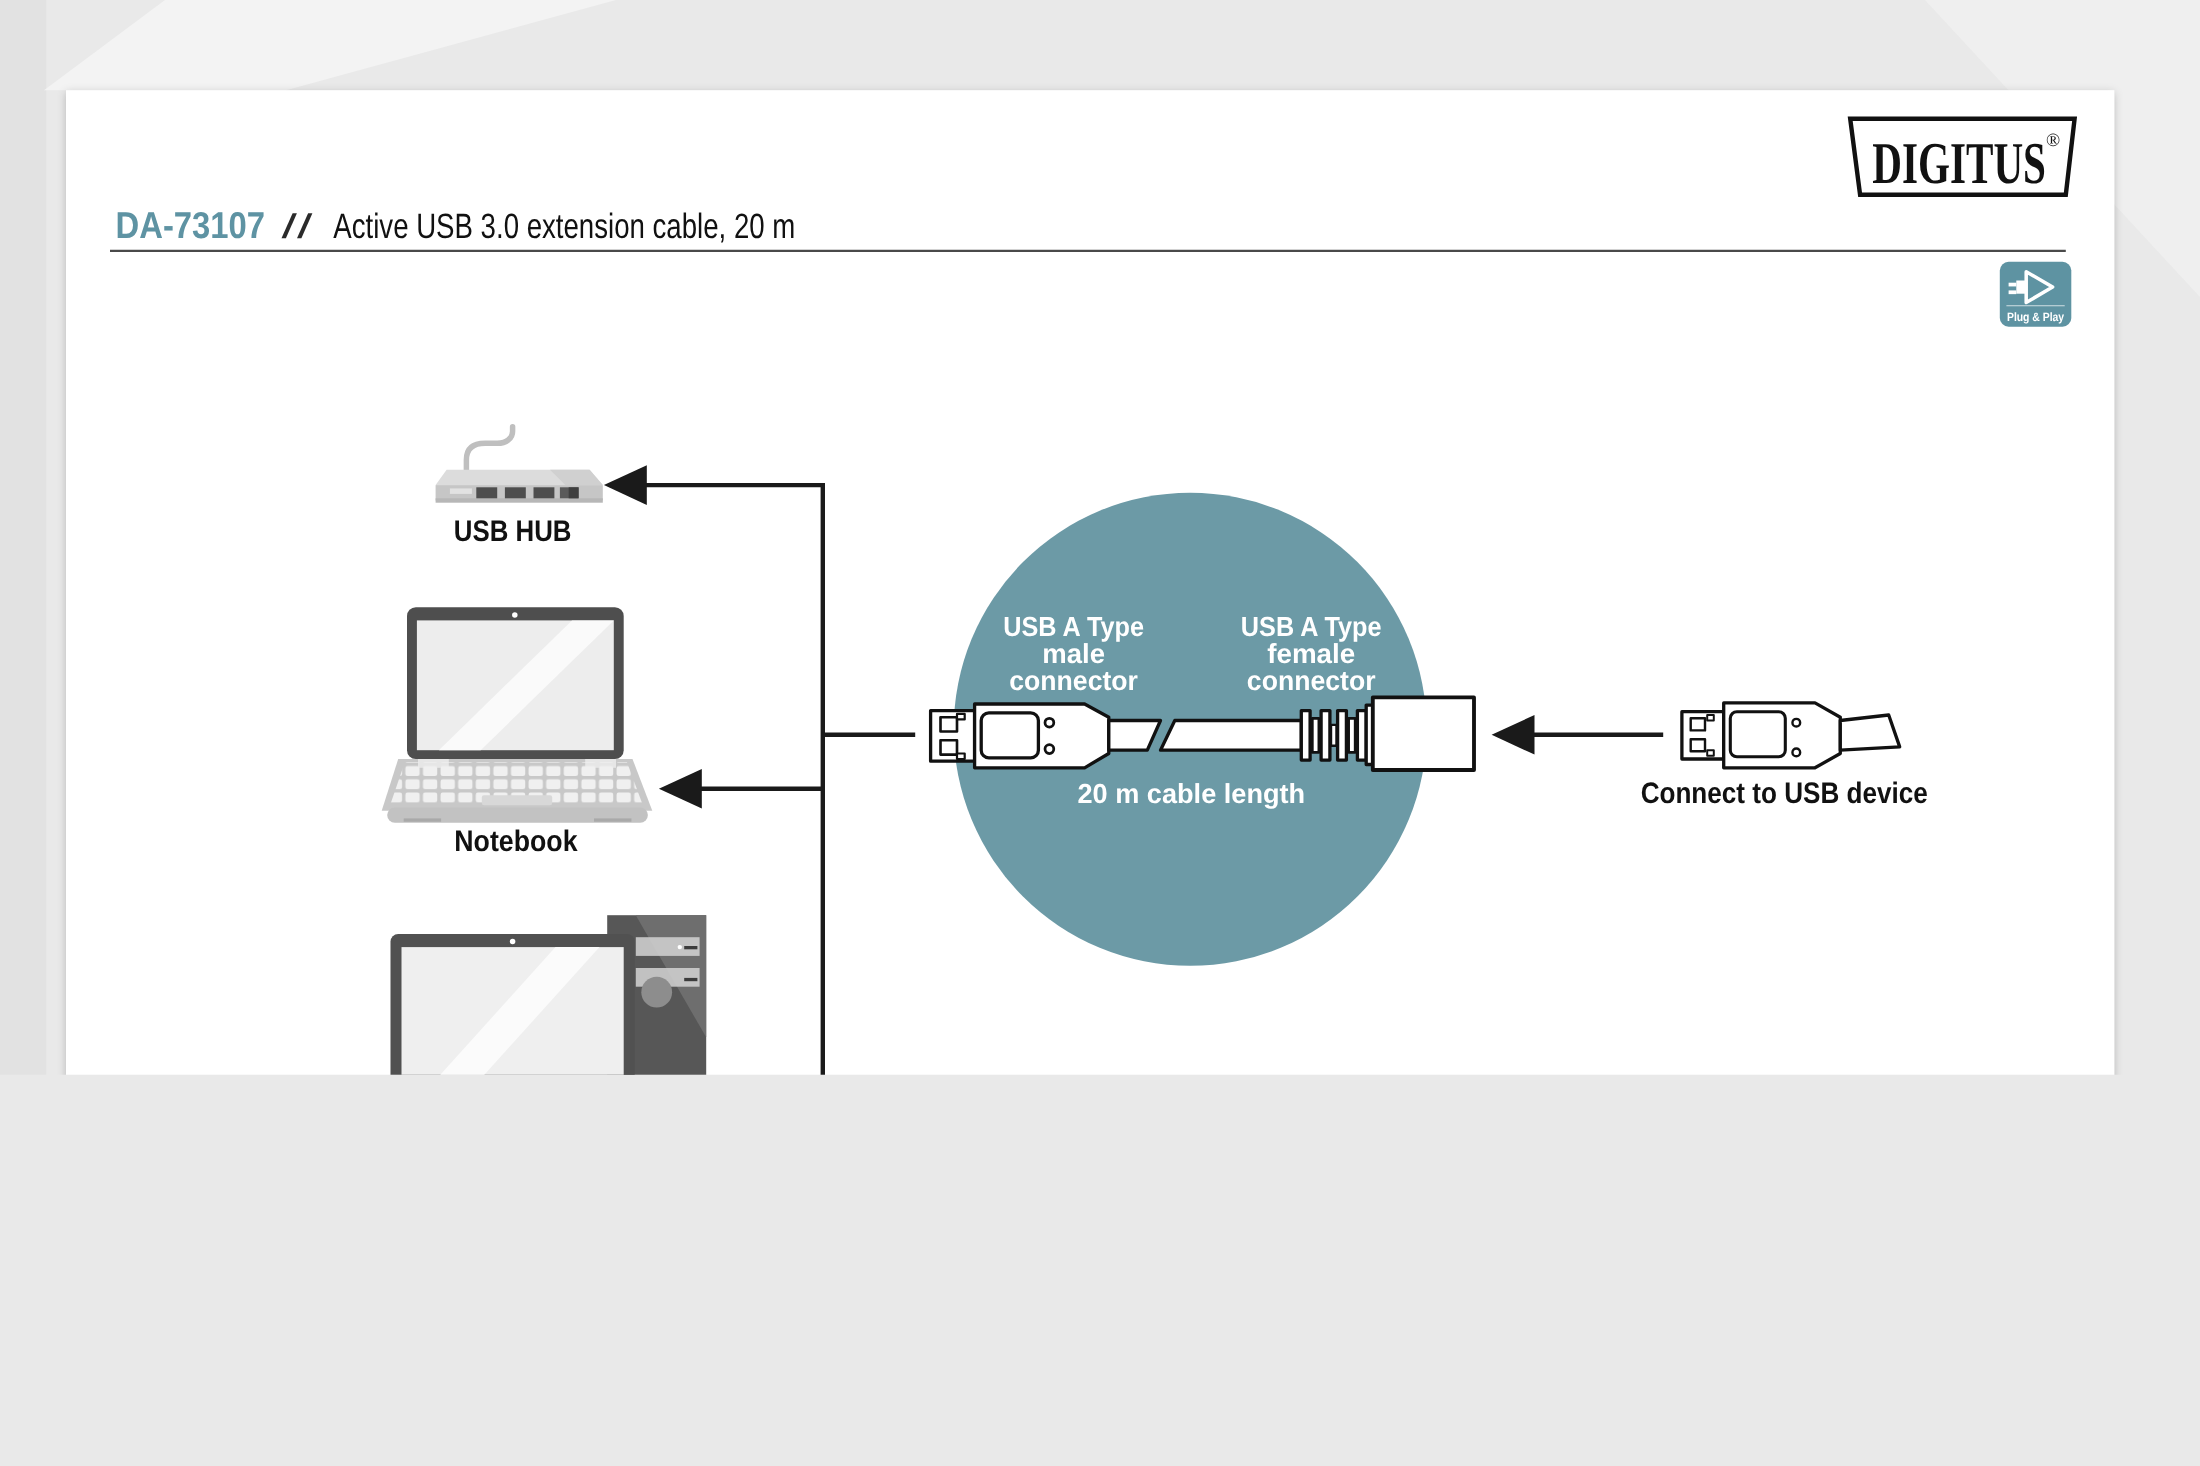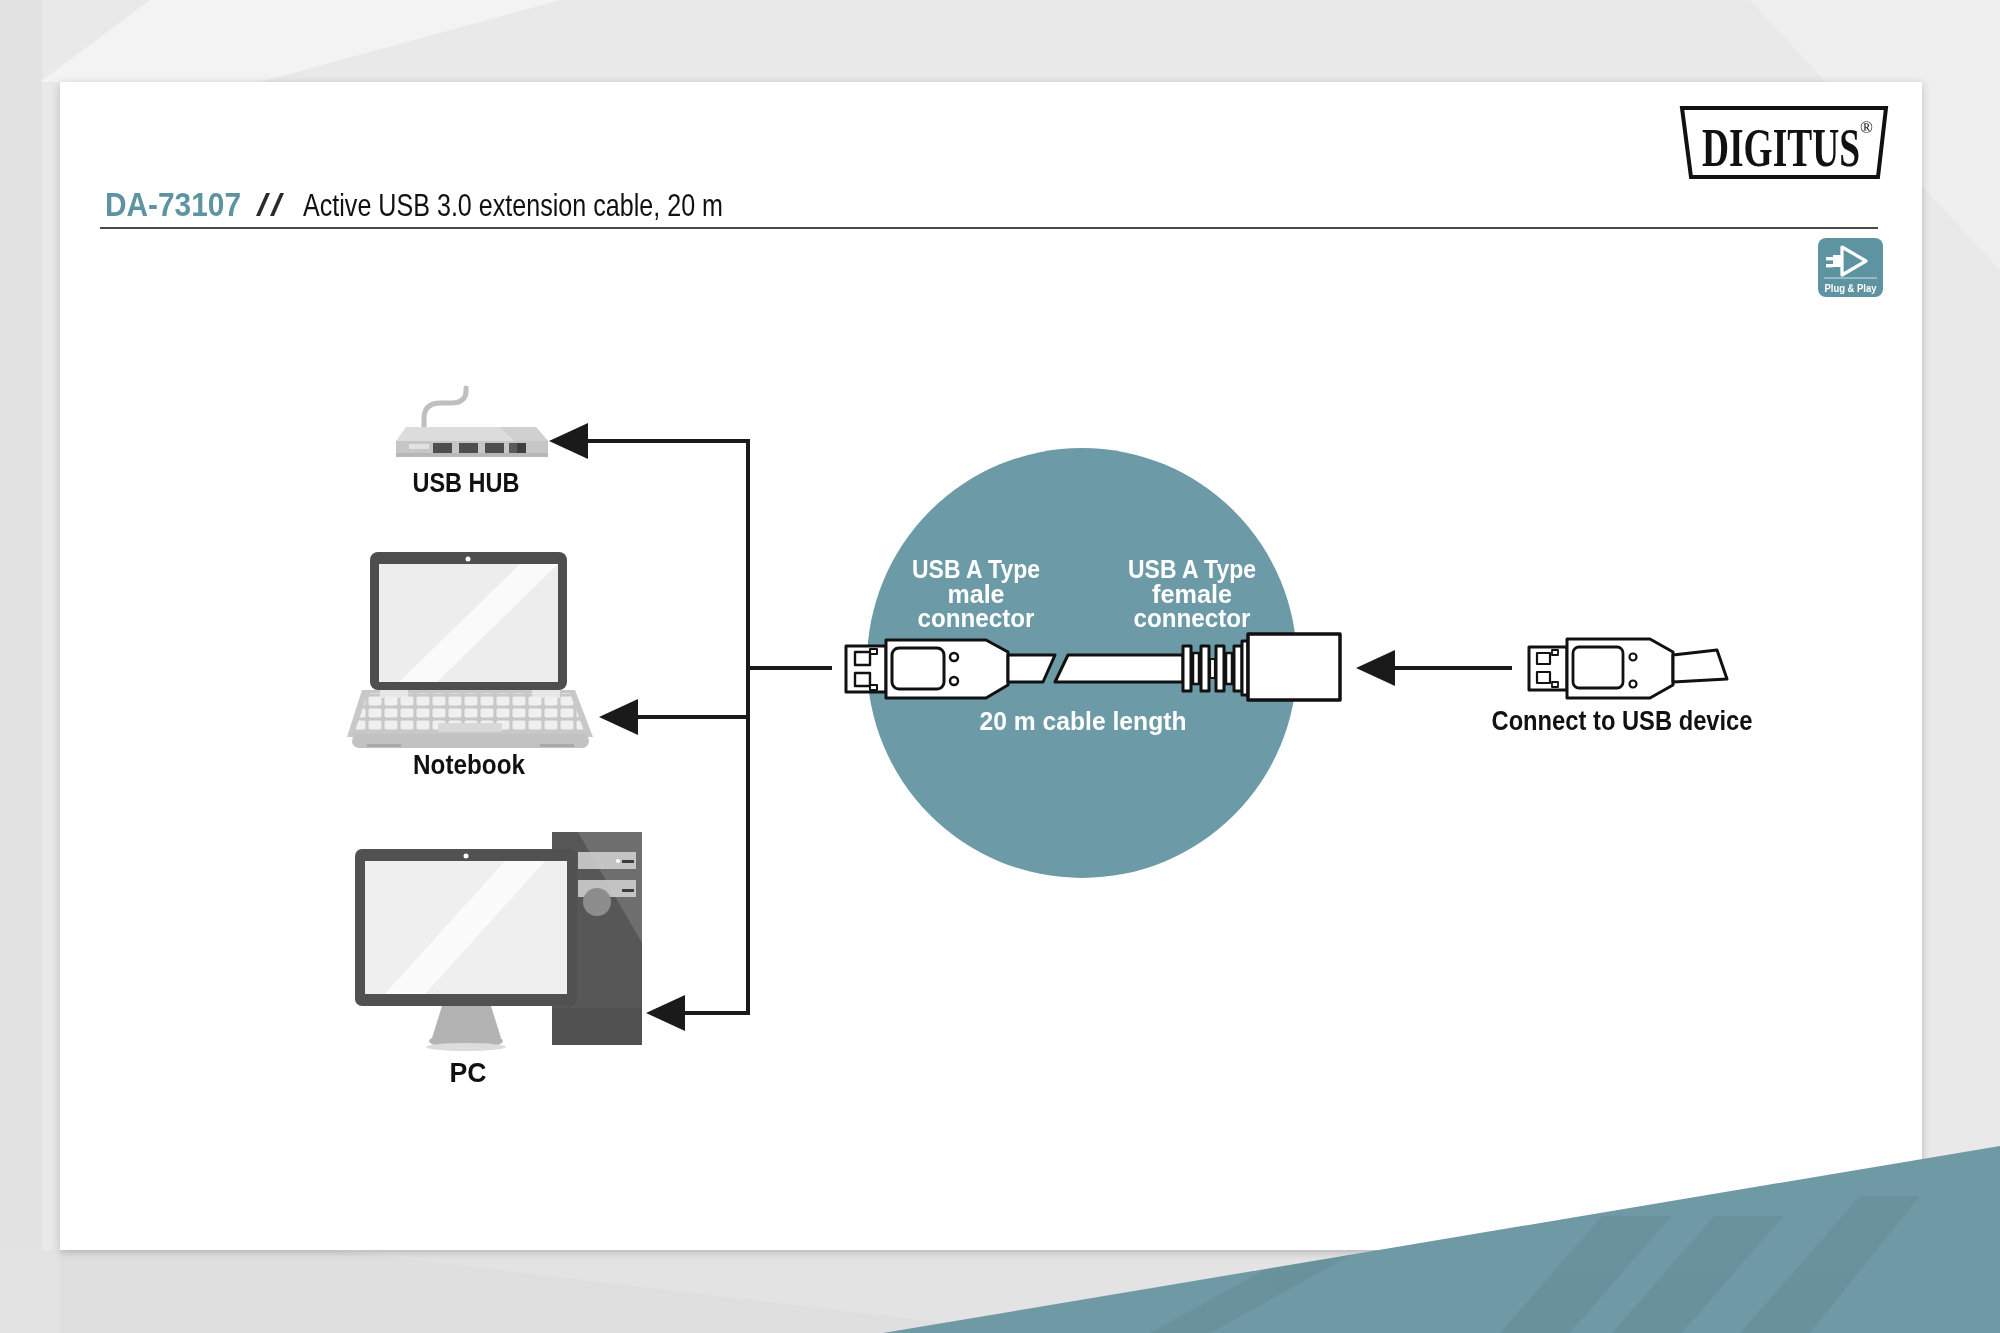--- a/index.html
+++ b/index.html
@@ -1,16 +1,16 @@
 <!DOCTYPE html>
 <html><head>
 <meta charset="utf-8">
 <style>
   html,body{margin:0;padding:0;background:#e9e9e9;}
-  .stage{position:relative;width:2000px;height:1333px;overflow:hidden;
+  .stage{position:relative;width:2000px;height:977px;overflow:hidden;
          font-family:"Liberation Sans",sans-serif;}
   svg text{font-family:"Liberation Sans",sans-serif;}
   svg text.serif{font-family:"Liberation Serif",serif;}
 </style>
 </head>
 <body>
 
 <div class="stage">
 <svg width="2000" height="1333" viewBox="0 0 2000 1333" xmlns="http://www.w3.org/2000/svg">
   <defs>

